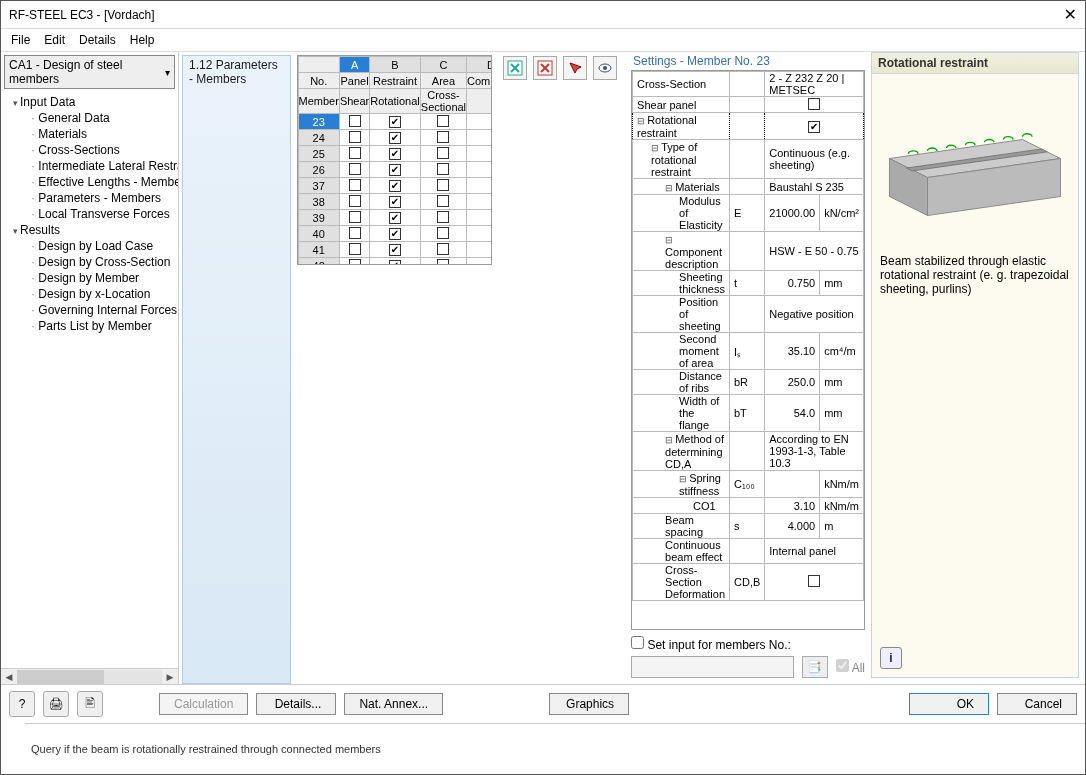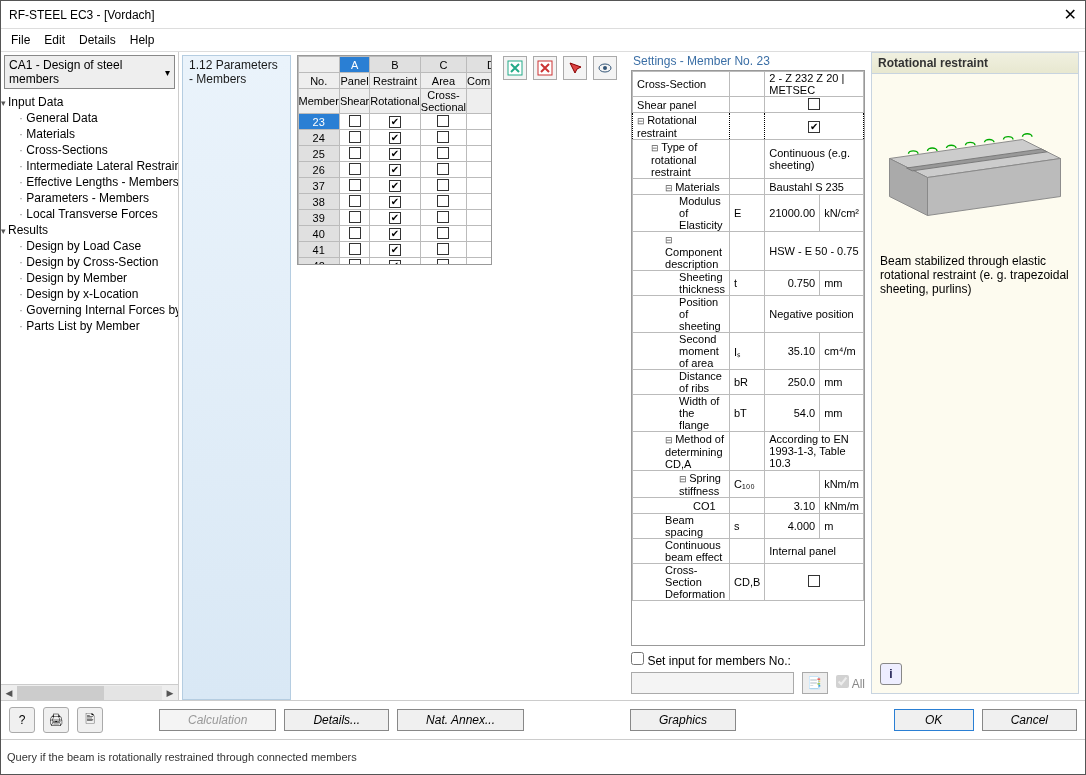--- a/index.html
+++ b/index.html
@@ -6,21 +6,21 @@
 body { background: #fff; width: 1086px; height: 775px; overflow: hidden; display: flex; flex-direction: column; border: 1px solid #555; }
 .titlebar { display: flex; align-items: center; height: 28px; padding: 0 8px; background: #fff; border-bottom: 1px solid #ddd; }
 .titlebar .title { flex: 1; }
 .titlebar .close { font-size: 16px; cursor: pointer; }
 .menubar { display: flex; gap: 14px; padding: 4px 10px; border-bottom: 1px solid #ddd; }
 .menubar span { cursor: pointer; }
 .main { flex: 1; display: flex; min-height: 0; }
 .left-pane { width: 178px; border-right: 1px solid #ccc; display: flex; flex-direction: column; }
 .combo { border: 1px solid #888; margin: 3px; padding: 2px 4px; display: flex; align-items: center; justify-content: space-between; background: #eee; }
 .combo::after { content: "▾"; font-size: 10px; }
-.tree { flex: 1; overflow: auto; padding: 2px 0; }
+.tree { flex: 1; overflow: auto; padding: 2px 12px; }
 .tree .grp { font-weight: normal; padding: 1px 0; }
 .tree .grp::before { content: "▾ "; color: #555; font-size: 9px; }
 .tree .leaf { padding: 1px 0 1px 18px; white-space: nowrap; cursor: pointer; }
 .tree .leaf::before { content: "· "; color: #888; }
 .right-pane { flex: 1; display: flex; flex-direction: row; min-width: 0; }
 .panel-title { background: linear-gradient(#eaf3fb, #d9e8f5); border: 1px solid #b5cde1; padding: 2px 6px; margin: 3px 3px 0 3px; color: #1a1a1a; }
 .grid-wrap { margin: 3px; border: 1px solid #999; height: 210px; overflow: auto; position: relative; }
 table { border-collapse: collapse; width: 100%; }
 th, td { border: 1px solid #bbb; padding: 0; height: 16px; text-align: center; font-size: 11px; }
 th { background: #eee; font-weight: normal; }
@@ -47,25 +47,25 @@
 .set-input { margin-top: 6px; }
 .set-input-row { display: flex; align-items: center; gap: 8px; margin-top: 4px; }
 .set-input input[type=text] { flex: 1; border: 1px solid #aaa; height: 22px; background: #f4f4f4; }
 .small-btn { width: 26px; height: 22px; border: 1px solid #aaa; background: #eee; display: flex; align-items: center; justify-content: center; }
 .detail-right { width: 208px; border: 1px solid #c8d4e0; background: #fdfbef; display: flex; flex-direction: column; }
 .detail-right .hdr { background: linear-gradient(#f0f0e0,#e8e8d0); border-bottom: 1px solid #c8d4e0; padding: 3px 6px; font-weight: bold; color: #333; }
 .detail-right .body { flex: 1; padding: 8px; font-size: 11px; display: flex; flex-direction: column; }
 .beam-svg { width: 100%; height: 140px; margin: 16px 0; }
 .info-icon { width: 22px; height: 22px; border: 1px solid #888; border-radius: 3px; display: flex; align-items: center; justify-content: center; background: #eef; font-weight: bold; color: #225; margin-top: auto; }
 .bottom-bar { border-top: 1px solid #ccc; padding: 6px 8px; display: flex; align-items: center; gap: 8px; }
-.btn { border: 1px solid #888; background: #f0f0f0; padding: 3px 28px; min-width: 80px; text-align: center; cursor: pointer; font-style: italic; }
+.btn { border: 1px solid #888; background: #f0f0f0; padding: 3px 14px; min-width: 80px; text-align: right; cursor: pointer; }
 .btn.disabled { color: #999; background: #f4f4f4; }
 .btn.primary { border: 1px solid #2a7fd4; }
 .icon-btn-sm { width: 26px; height: 26px; border: 1px solid #aaa; background: #f0f0f0; display: flex; align-items: center; justify-content: center; cursor: pointer; border-radius: 3px; }
-.statusbar { border-top: 1px solid #ccc; padding: 11px 6px; font-size: 11px; color: #333; }
+.statusbar { border-top: 1px solid #ccc; padding: 19px 6px; font-size: 11px; color: #333; margin-left: 24px; }
 .hscroll { height: 16px; background: #eee; border-top: 1px solid #ccc; display: flex; align-items: center; }
 .hscroll .arrow { width: 16px; text-align: center; font-size: 9px; color: #555; }
 .hscroll .track { flex: 1; background: #e4e4e4; height: 14px; position: relative; }
 .hscroll .thumb { position: absolute; left: 0; top: 0; bottom: 0; width: 60%; background: #ccc; }
 </style>
 </head>
 <body>
 
 <div class="titlebar">
   <span class="title">RF-STEEL EC3 - [Vordach]</span>

